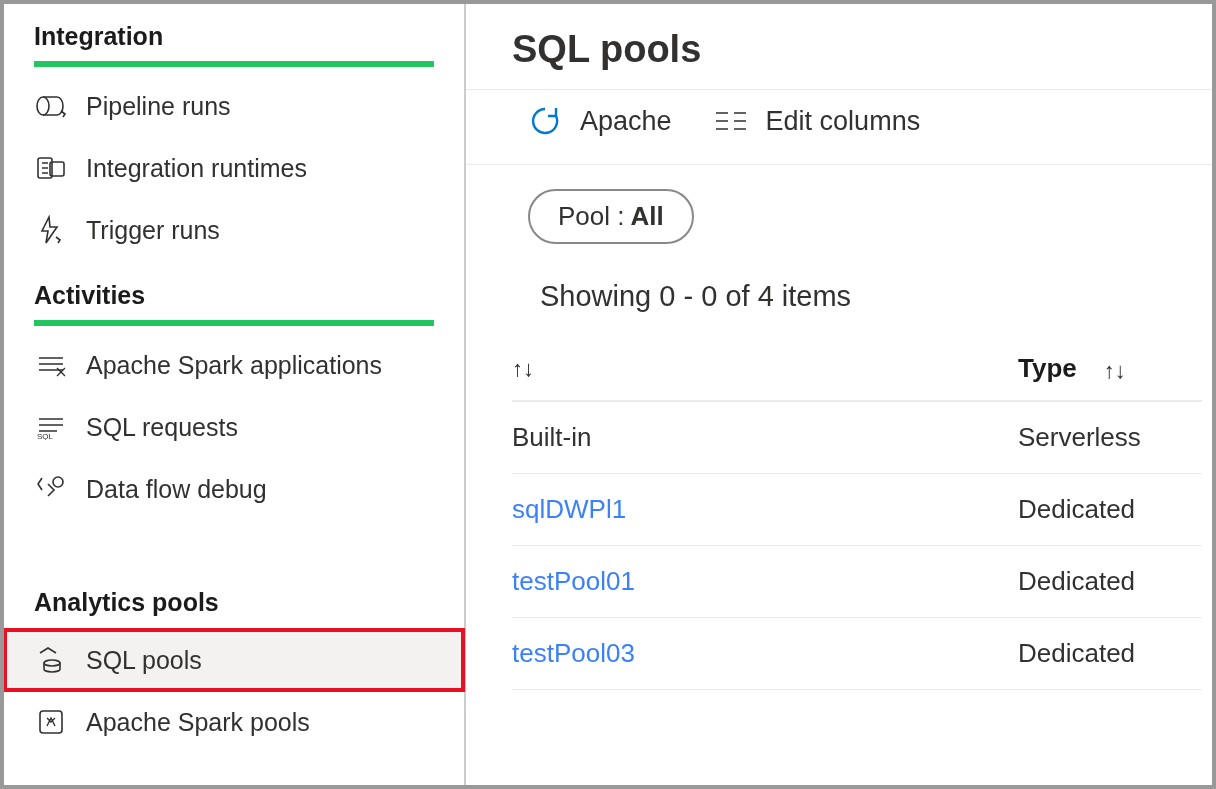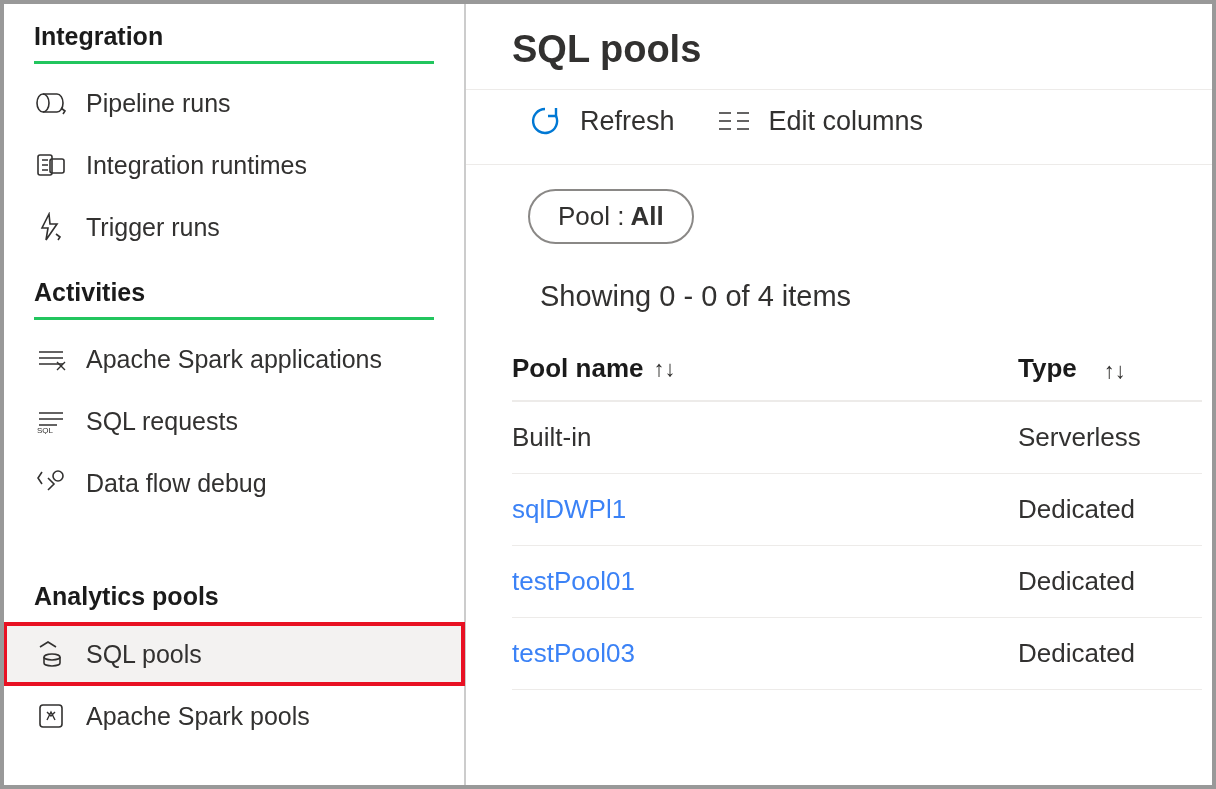--- a/index.html
+++ b/index.html
@@ -24,21 +24,21 @@
     font-weight: 600;
     color: #1b1b1b;
     padding: 4px 30px 10px 30px;
     border-bottom: 1px solid #e1dfdd;
     margin: 0 30px 8px 0;
     margin-left: 30px;
     padding-left: 0;
   }
   .section-header-wrap {
     margin: 0 30px 8px 30px;
-    border-bottom: 3px solid #22c55e;
+    border-bottom: 6px solid #22c55e;
     padding-bottom: 10px;
   }
   .section-header-wrap.nobottom {
     border-bottom: none;
     padding-bottom: 4px;
     margin-top: 48px;
   }
   .nav-item {
     display: flex;
     align-items: center;
@@ -244,21 +244,21 @@
   <h1 class="page-title">SQL pools</h1>
 
   <div class="toolbar">
     <div class="tool-btn">
       <span class="ic">
         <svg width="34" height="34" viewBox="0 0 34 34">
             <path d="M17 5a12 12 0 1 0 11 7" stroke="#0078d4" stroke-width="2.4"></path>
             <path d="M28 4v8h-8" stroke="#0078d4" stroke-width="2.4"></path>
           </svg>
       </span>
-      <span>Refresh</span>
+      <span>Apache</span>
     </div>
     <div class="tool-btn">
       <span class="ic">
         <svg width="34" height="28" viewBox="0 0 34 28" stroke="#0078d4" stroke-width="2.6">
             <path d="M2 6h12M2 14h12M2 22h12"></path>
             <path d="M20 6h12M20 14h12M20 22h12"></path>
           </svg>
       </span>
       <span>Edit columns</span>
     </div>
@@ -269,21 +269,20 @@
       <span>Pool : </span>
       <span class="bold">All</span>
     </div>
   </div>
 
   <div class="status-line">Showing 0 - 0 of 4 items</div>
 
   <div class="table">
     <div class="theader">
       <div class="col-name">
-        <span>Pool name</span>
         <span class="sort-arrows">↑↓</span>
       </div>
       <div class="col-type">
         <span>Type</span>
         <span class="sort-arrows">↑↓</span>
       </div>
     </div>
 
     <div class="trow">
       <div class="col-name">

